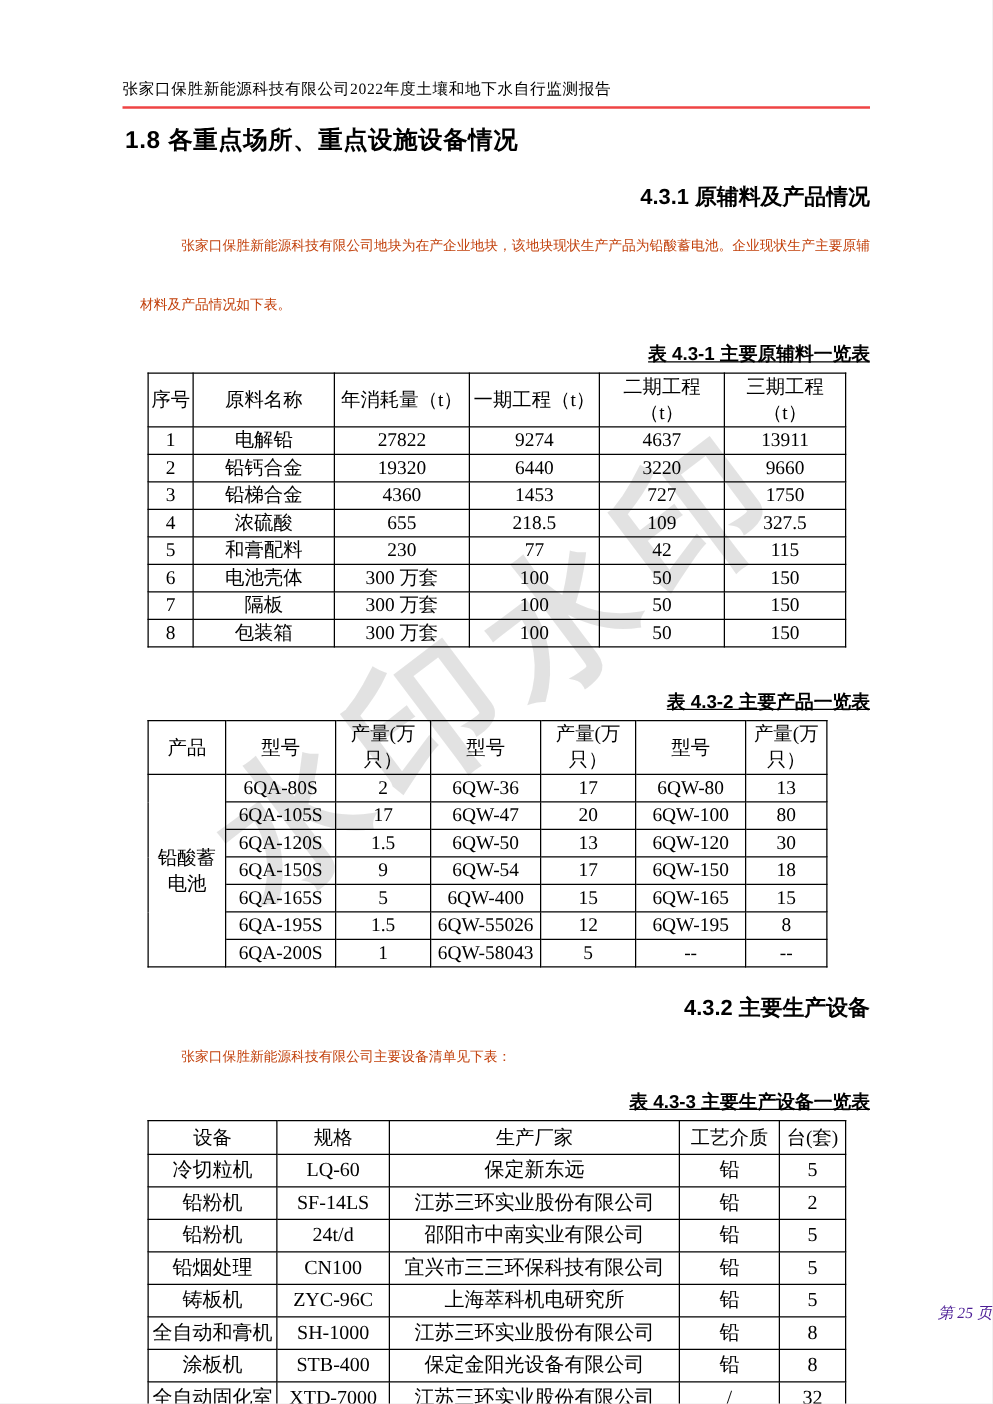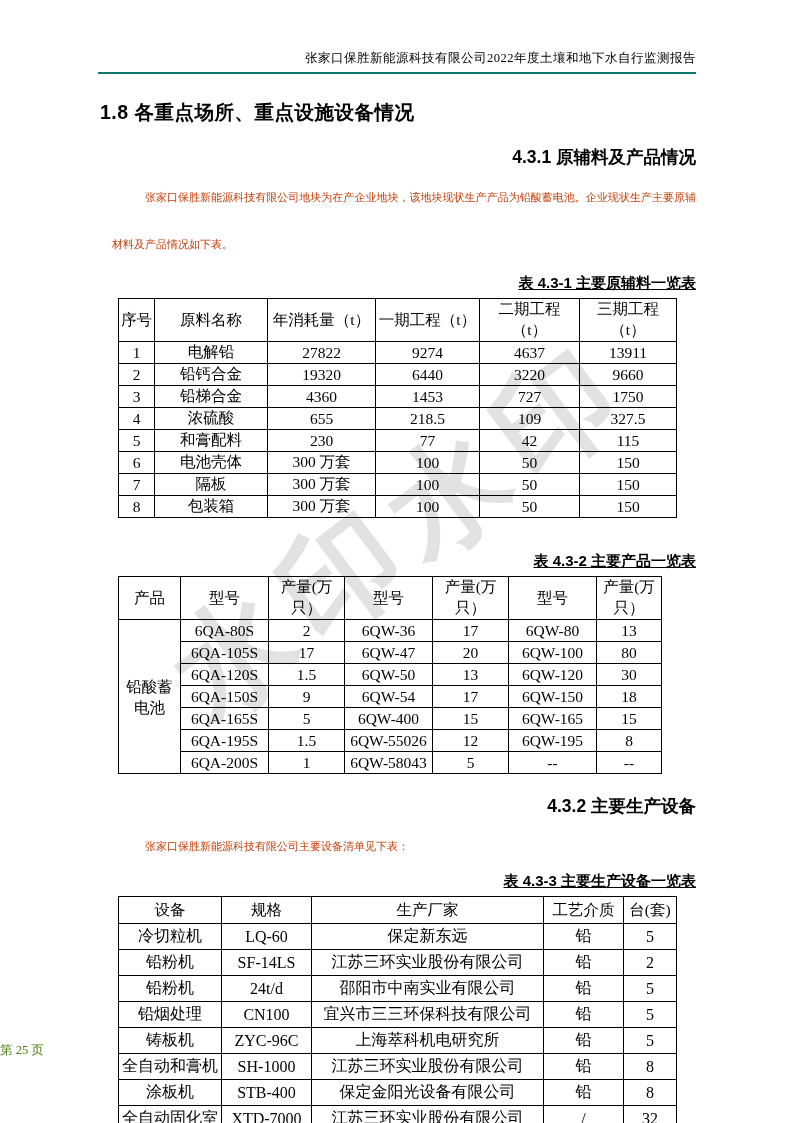--- a/index.html
+++ b/index.html
@@ -5,22 +5,22 @@
   html,body{margin:0;padding:0;background:#e8e8e8;}
   .page{position:relative;width:794px;height:1123px;background:#ffffff;overflow:hidden;
         font-family:"Liberation Serif","DejaVu Serif",serif;color:#111;}
   
   .watermark{position:absolute;left:60px;top:470px;width:680px;line-height:120px;
              text-align:center;transform:rotate(-37deg);font-size:118px;letter-spacing:16px;
              color:#c7c7c7;opacity:.5;white-space:nowrap;z-index:0;pointer-events:none;
              font-family:"DejaVu Sans",sans-serif;font-weight:bold;}
   .layer{position:relative;z-index:1;}
   
-  .header{position:absolute;top:0;left:98px;width:598px;height:74px;
-          border-bottom:2px solid #0f766e;display:flex;align-items:flex-end;justify-content:flex-end;
+  .header{position:absolute;top:0;left:98px;width:598px;height:87px;
+          border-bottom:2px solid #ef4444;display:flex;align-items:flex-end;justify-content:flex-start;
           padding-bottom:5px;box-sizing:border-box;}
   .header-text{font-size:12.5px;letter-spacing:.5px;color:#000;}
   
   .content{position:absolute;top:76px;left:100px;width:596px;}
   h1.sec{margin:23px 0 0 0;font-size:19.5px;line-height:26px;color:#000;
          font-family:"Liberation Sans","DejaVu Sans",sans-serif;font-weight:bold;letter-spacing:.5px;}
   h2.sec{margin:20px 0 0 0;font-size:17.5px;line-height:24px;color:#000;
          font-family:"Liberation Sans","DejaVu Sans",sans-serif;font-weight:bold;text-align:right;}
   p.body{margin:5px 0 0 12px;font-size:11px;line-height:47px;text-indent:33px;
          text-align:justify;color:#c2410c;}
@@ -30,22 +30,22 @@
   .caption.gap{margin-top:34px;}
   
   table.t{border-collapse:collapse;table-layout:fixed;margin:5px 0 0 18px;background:transparent;}
   table.t th,table.t td{border:1.6px solid #000;text-align:center;vertical-align:middle;
         padding:0 1px;font-weight:normal;font-size:15.5px;color:#000;overflow:hidden;}
   table.t1 th{height:22px;} table.t1 td{height:21px;}
   table.t2 th{height:22px;} table.t2 td{height:21px;}
   table.t3 th{height:26px;} table.t3 td{height:25px;font-size:16px;}
   .product-cell{line-height:21px;}
   
-  .footer{position:absolute;top:1042px;left:0;width:100%;text-align:left;
-          font-size:12.5px;color:#4d7c0f;}
+  .footer{position:absolute;top:1042px;left:0;width:100%;text-align:right;
+          font-size:12.5px;color:#4c1d95;font-style:italic;}
 </style>
 </head>
 <body>
 
 <div class="page">
 
   <div class="watermark">水印水印</div>
 
   <div class="layer">
     <div class="header">

